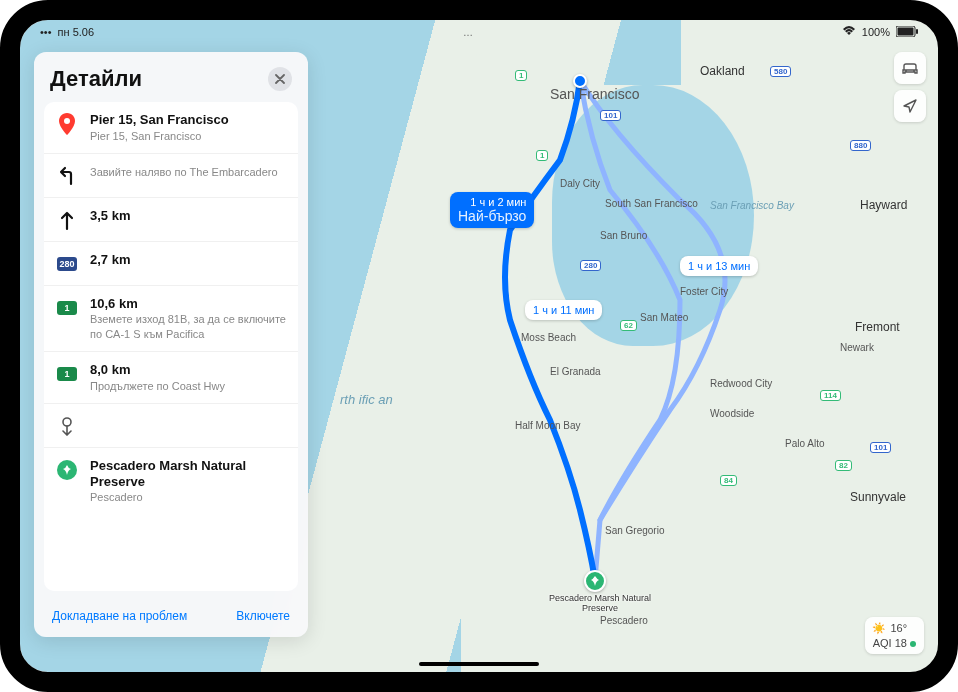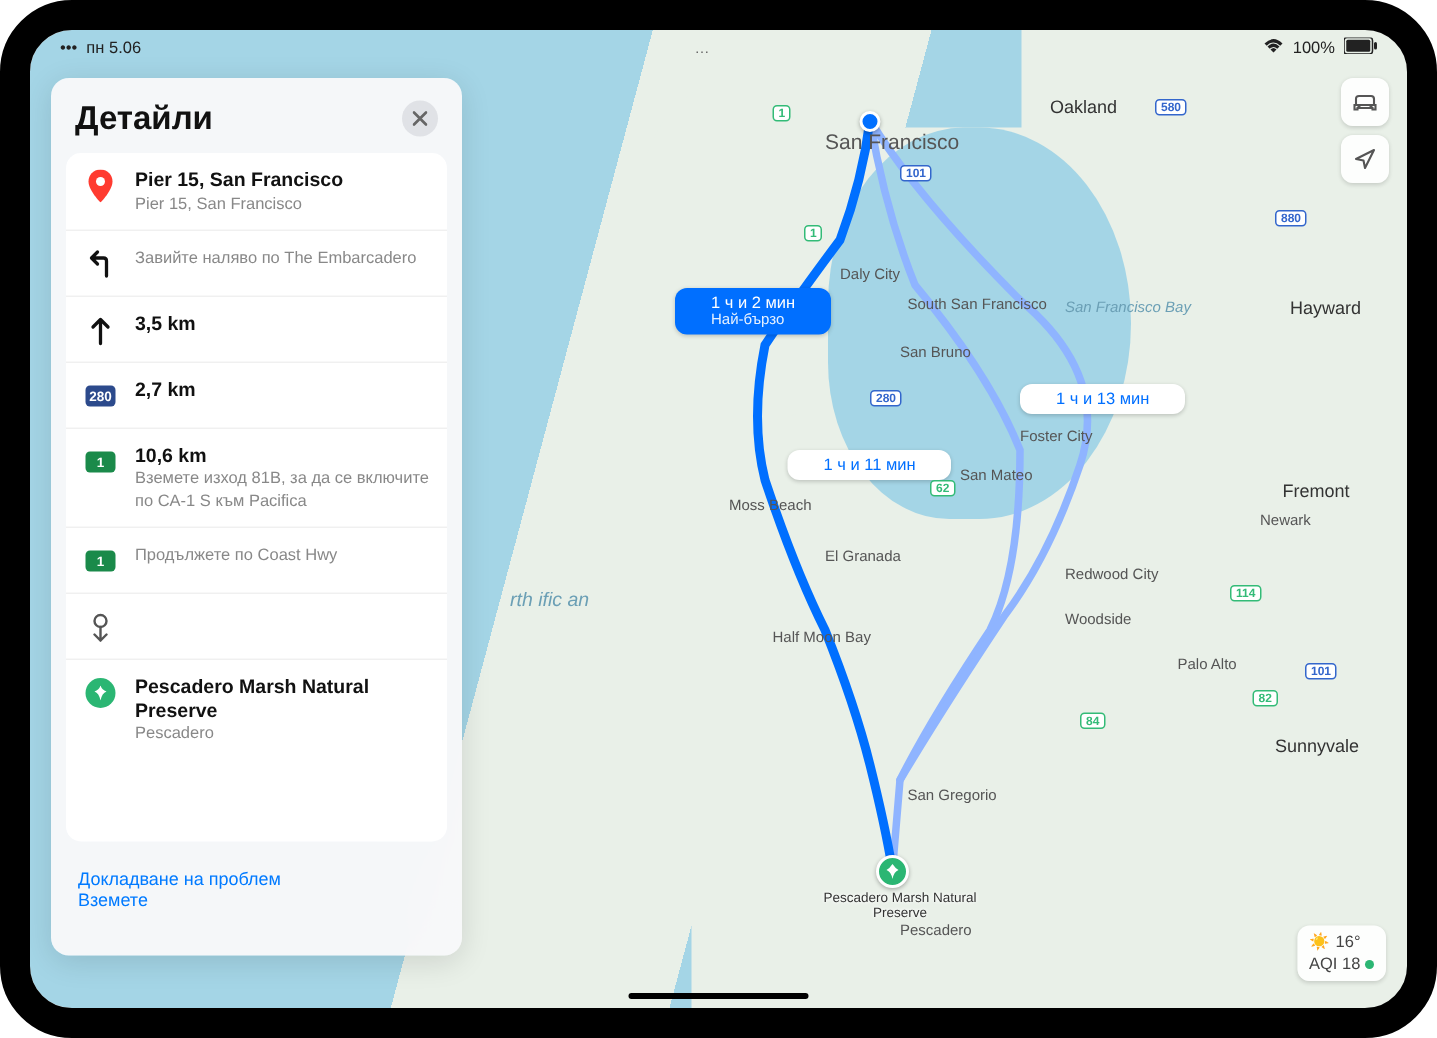--- a/index.html
+++ b/index.html
@@ -79,31 +79,32 @@
     
     .route {
       position: absolute;
       pointer-events: none;
     }
     
     .callout {
       position: absolute;
       background: #fff;
       border-radius: 8px;
-      padding: 4px 24px;
+      padding: 4px 8px;
       font-size: 11px;
       color: #006fff;
       box-shadow: 0 1px 3px rgba(0,0,0,0.2);
       white-space: nowrap;
+      text-align: right;
     }
     .callout.primary {
       background: #006fff;
       color: #fff;
     }
-    .callout.primary .sub { font-size: 10px; opacity: 0.9; display: block; }
+    .callout.primary .sub { font-size: 14px; opacity: 0.9; display: block; }
     
     .marker {
       position: absolute;
       width: 14px; height: 14px;
       border-radius: 50%;
       border: 2px solid #fff;
       box-shadow: 0 1px 3px rgba(0,0,0,0.3);
     }
     .marker.start { background: #006fff; }
     .marker.end { background: #2bb673; width: 22px; height: 22px; display: flex; align-items: center; justify-content: center; }
@@ -197,23 +198,22 @@
     }
     .step-secondary {
       font-size: 11px;
       color: #888;
       line-height: 1.3;
       margin-top: 1px;
     }
     .panel-footer {
       display: flex;
       justify-content: space-between;
-      padding: 10px 18px 30px;
+      padding: 10px 18px 14px;
       font-size: 12px;
-      flex-direction: column;
     }
     .link-btn { color: #007aff; cursor: pointer; }
     
     .top-right-chips {
       position: absolute;
       top: 32px;
       right: 12px;
       display: flex;
       flex-direction: column;
       gap: 6px;
@@ -330,21 +330,21 @@
     <div class="map-label" style="top:210px;left:580px">San Bruno</div>
     <div class="map-label city" style="top:178px;left:840px">Hayward</div>
     <div class="map-label" style="top:292px;left:620px">San Mateo</div>
     <div class="map-label" style="top:266px;left:660px">Foster City</div>
     <div class="map-label" style="top:358px;left:690px">Redwood City</div>
     <div class="map-label city" style="top:300px;left:835px">Fremont</div>
     <div class="map-label" style="top:322px;left:820px">Newark</div>
     <div class="map-label" style="top:418px;left:765px">Palo Alto</div>
     <div class="map-label city" style="top:470px;left:830px">Sunnyvale</div>
     <div class="map-label" style="top:400px;left:495px">Half Moon Bay</div>
-    <div class="map-label" style="top:312px;left:466px">Moss Beach</div>
+    <div class="map-label" style="top:312px;left:501px">Moss Beach</div>
     <div class="map-label" style="top:346px;left:530px">El Granada</div>
     <div class="map-label" style="top:388px;left:690px">Woodside</div>
     <div class="map-label" style="top:505px;left:585px">San Gregorio</div>
     <div class="map-label" style="top:595px;left:580px">Pescadero</div>
     <div class="map-label water" style="top:180px;left:690px;width:60px">San Francisco Bay</div>
     <div class="map-label water" style="top:370px;left:320px;width:40px;font-size:13px;line-height:1.6">rth ific an</div>
 
     <div class="shield interstate" style="top:90px;left:580px">101</div>
     <div class="shield interstate" style="top:46px;left:750px">580</div>
     <div class="shield interstate" style="top:120px;left:830px">880</div>
@@ -445,20 +445,21 @@
           <div class="step-primary">10,6 km</div>
           <div class="step-secondary">Вземете изход 81B, за да се включите по CA-1 S към Pacifica</div>
         </div>
       </div>
 
       <div class="step-row">
         <div class="step-icon">
           <div class="hwy-badge hwy-ca">1</div>
         </div>
         <div class="step-text">
+          <div class="step-primary">8,0 km</div>
           <div class="step-secondary">Продължете по Coast Hwy</div>
         </div>
       </div>
 
       <div class="step-row">
         <div class="step-icon arrive-icon">
           <svg width="20" height="20" viewBox="0 0 20 20">
               <circle cx="10" cy="6" r="4" fill="none" stroke="#555" stroke-width="1.6"></circle>
               <path d="M10 10 L10 19 M6 15 L10 19 L14 15" fill="none" stroke="#555" stroke-width="1.6" stroke-linecap="round"></path>
             </svg>
@@ -475,18 +476,18 @@
         </div>
         <div class="step-text">
           <div class="step-primary">Pescadero Marsh Natural Preserve</div>
           <div class="step-secondary">Pescadero</div>
         </div>
       </div>
     </div>
 
     <div class="panel-footer">
       <span class="link-btn">Докладване на проблем</span>
-      <span class="link-btn">Вземете</span>
+      <span class="link-btn">Включете</span>
     </div>
   </div>
 
   <div class="home-indicator"></div>
 </div>
 
 </body></html>

